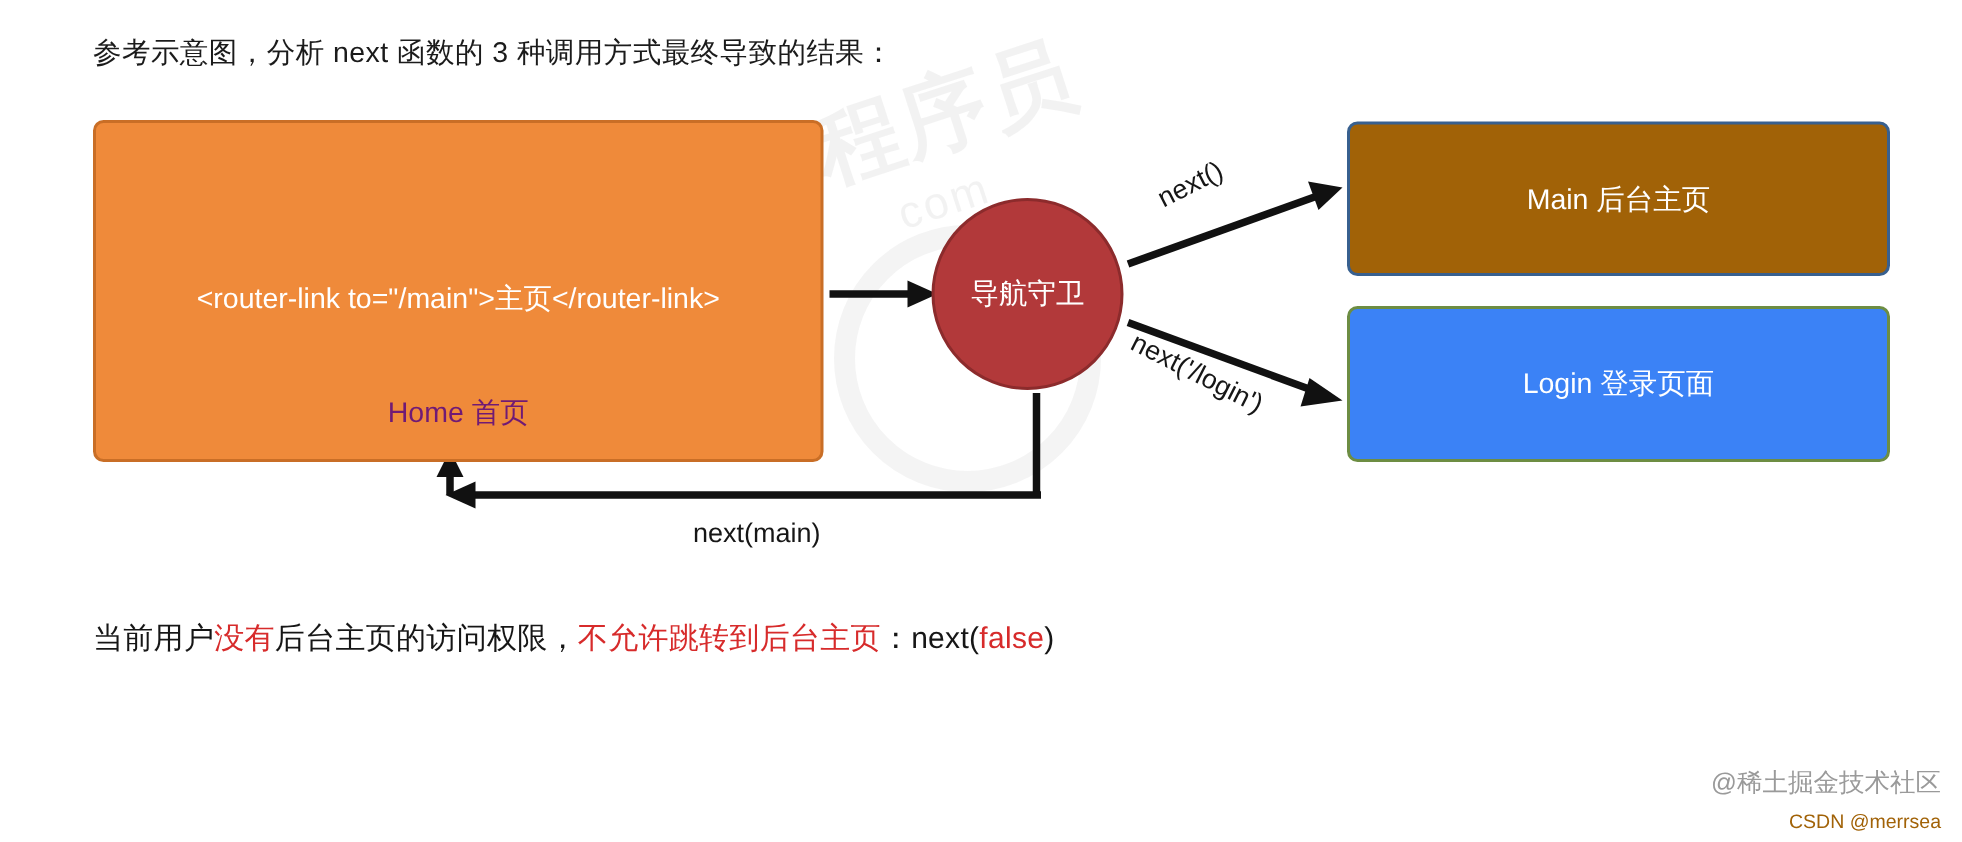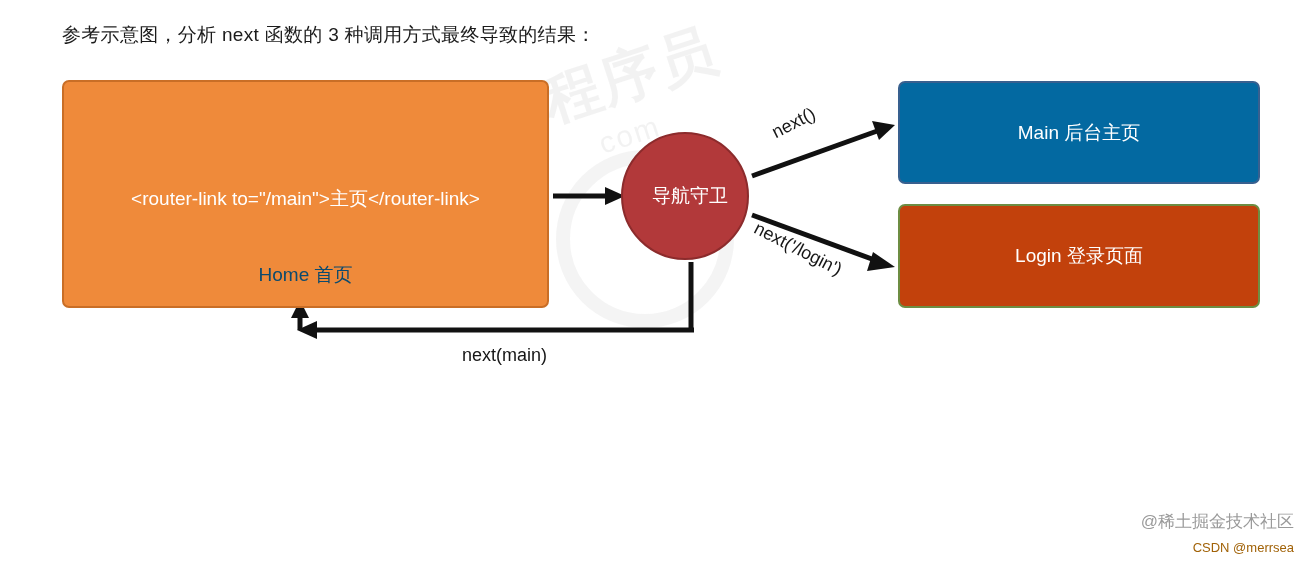--- a/index.html
+++ b/index.html
@@ -98,36 +98,36 @@
     font-size: 19px;
     color: #ffffff;
   }
   .box-home .caption {
     position: absolute;
     left: 0;
     right: 0;
     bottom: 18px;
     text-align: center;
     font-size: 19px;
-    color: #0c4a6e;
+    color: #701a75;
   }
   .box-main {
     left: 898px;
     top: 81px;
     width: 362px;
     height: 103px;
-    background: #0369a1;
+    background: #a16207;
     border: 2px solid #38608f;
   }
   .box-login {
     left: 898px;
     top: 204px;
     width: 362px;
     height: 104px;
-    background: #c2410c;
+    background: #3b82f6;
     border: 2px solid #6d8d43;
   }
   .box-center-label {
     position: absolute;
     left: 0;
     right: 0;
     top: 50%;
     transform: translateY(-50%);
     text-align: center;
     font-size: 19px;
@@ -144,24 +144,23 @@
     background: #b2393a;
     border: 2px solid #8c2b2c;
     box-sizing: border-box;
   }
   .circle-guard span {
     position: absolute;
     left: 0;
     right: 0;
     top: 50%;
     transform: translateY(-50%);
-    text-align: left;
+    text-align: center;
     color: #ffffff;
     font-size: 19px;
-    padding-left: 29px;
   }
 
   
   .arrows {
     position: absolute;
     left: 0;
     top: 0;
     width: 1308px;
     height: 561px;
     pointer-events: none;
@@ -250,16 +249,17 @@
 
 <div class="box box-login">
   <div class="box-center-label">Login 登录页面</div>
 </div>
 
 <div class="alabel lbl-next">next()</div>
 <div class="alabel lbl-next-login">next('/login')</div>
 <div class="alabel lbl-next-false">next(main)</div>
 
 <div class="lines">
+  <div class="line" id="exp2"><span>当前用户</span><span class="red">没有</span><span>后台主页的访问权限，</span><span class="red">不允许跳转到后台主页</span><span>：next(</span><span class="red">false</span><span>)</span></div>
 </div>
 
 <div class="wm-bottom">@稀土掘金技术社区</div>
 <div class="wm-csdn">CSDN @merrsea</div>
 
 </body></html>

